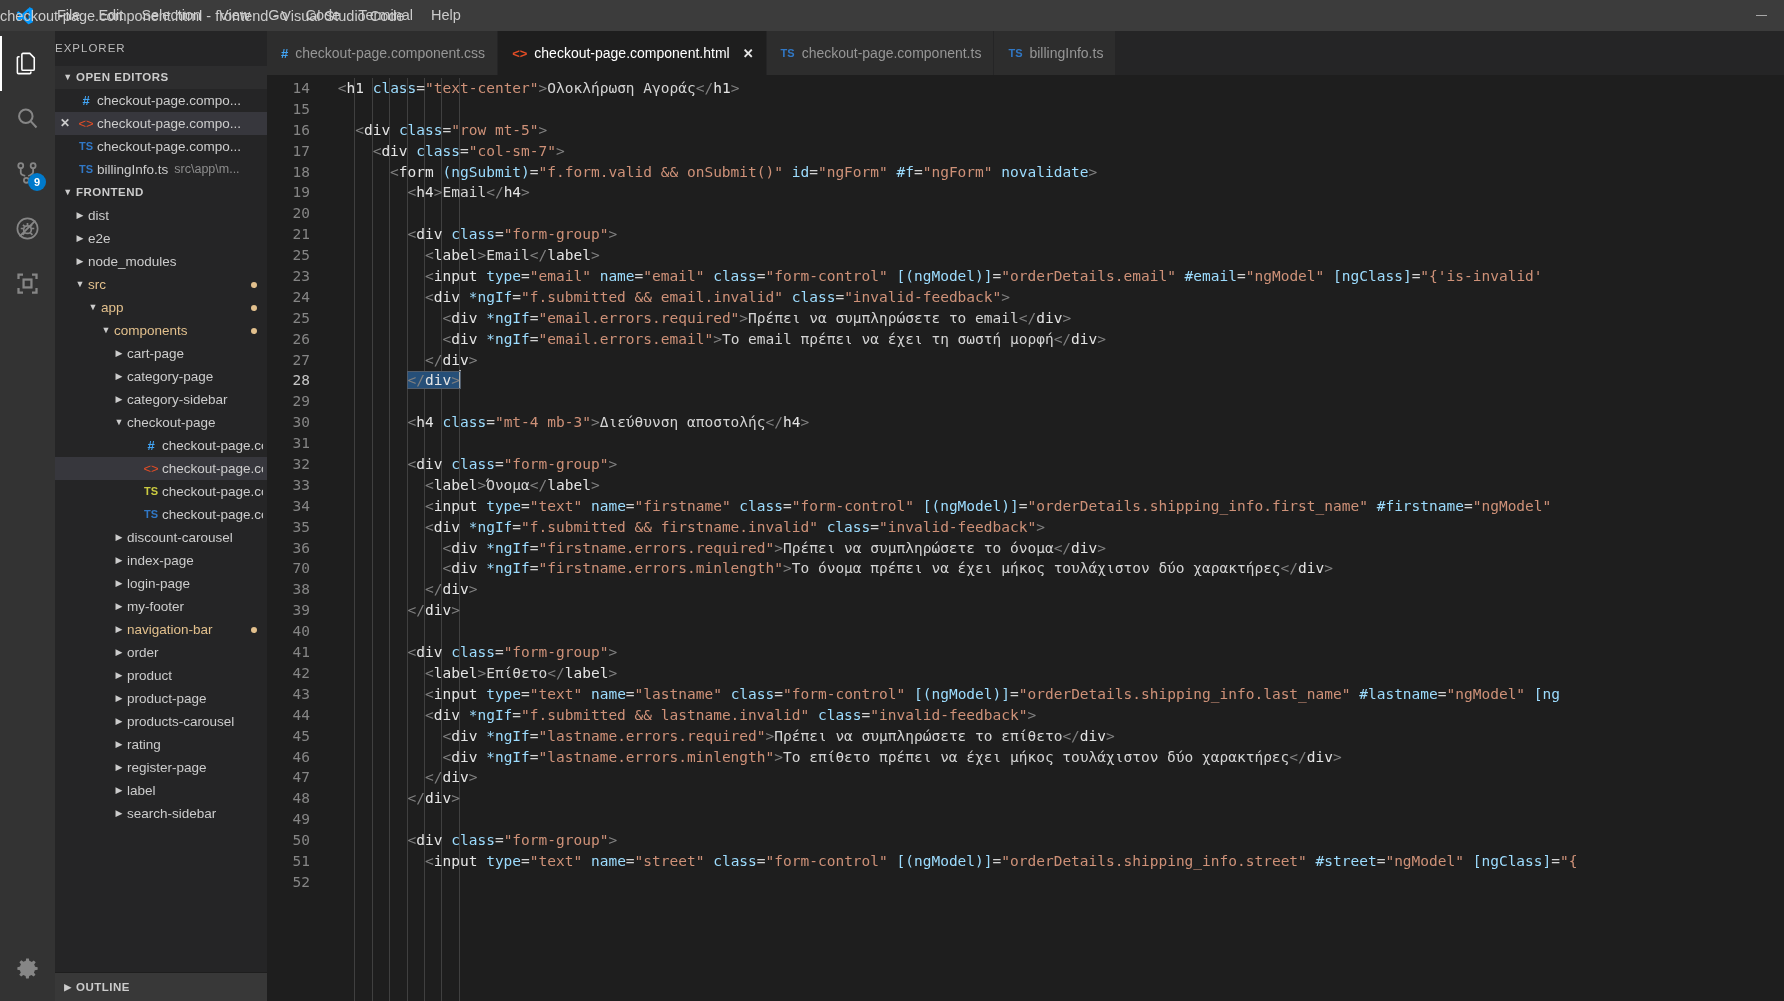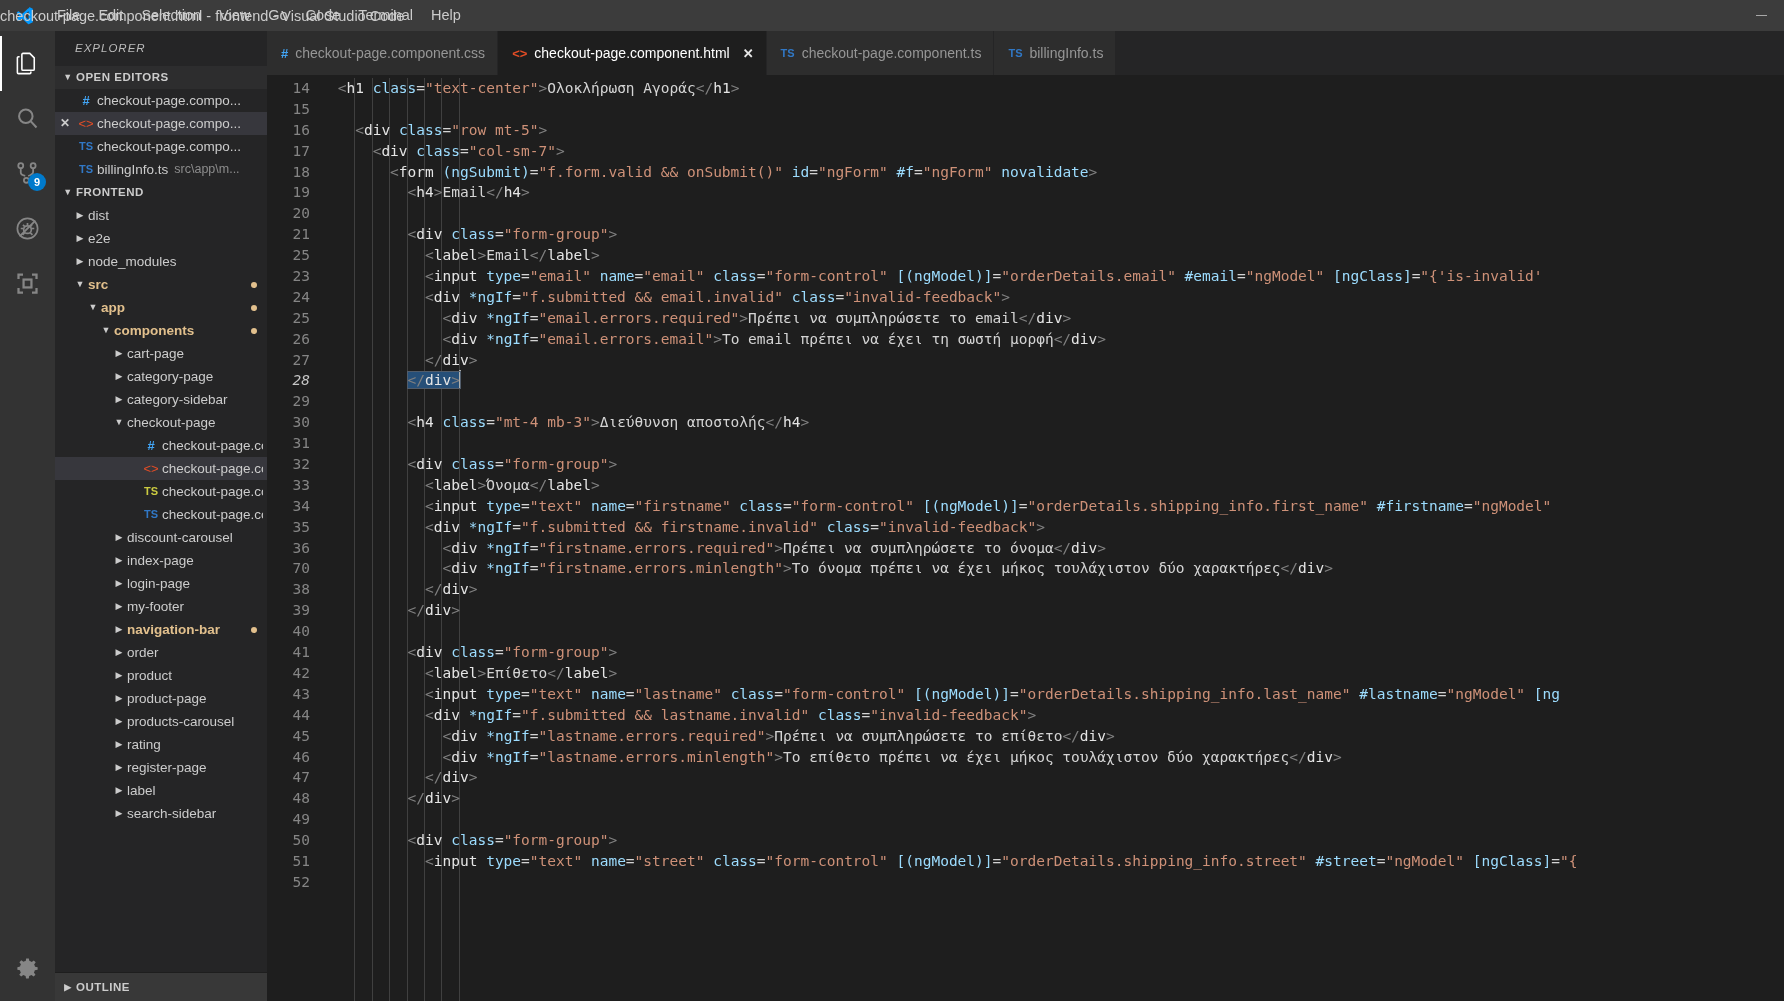--- a/index.html
+++ b/index.html
@@ -58,22 +58,22 @@
   }
   .act-spacer { flex: 1; }
 
   
   .sidebar {
     width: 212px; min-width: 212px; background: #252526;
     display: flex; flex-direction: column; color: #cccccc;
     font-size: 13.5px; position: relative;
   }
   .sidebar-title {
-    height: 35px; line-height: 35px; padding-left: 20px;
-    font-size: 11.5px; letter-spacing: 1px; color: #bbbbbb; text-transform: uppercase; font-style: italic;
+    height: 35px; line-height: 35px; 
+    font-size: 11.5px; letter-spacing: 1px; color: #bbbbbb; text-transform: uppercase;
   }
   .section-header {
     height: 23px; line-height: 23px; display: flex; align-items: center;
     font-size: 11.5px; font-weight: bold; letter-spacing: .5px;
     color: #cccccc; padding-left: 5px; background: #252526; cursor: pointer;
   }
   .section-header.open-editors { background: #2d2d2e; }
   .twisty { width: 16px; display: inline-block; text-align: center; font-size: 9px; color: #cccccc; }
   .tree { overflow: hidden; }
   .row {
@@ -86,21 +86,21 @@
   .row .spacer-x { width: 20px; }
   .ficon { width: 22px; text-align: center; font-size: 13px; font-weight: bold; flex: none; }
   .ficon.css  { color: #42a5f5; }
   .ficon.html { color: #e44d26; font-weight: 500; }
   .ficon.ts   { color: #3178c6; font-size: 11px; }
   .ficon.ts-y { color: #cbcb41; font-size: 11px; }
   .row .lbl { overflow: hidden; text-overflow: clip; }
   .row .sub { color: #8c8c8c; font-size: 12.5px; margin-left: 6px; }
   .row .arrow { width: 16px; text-align: center; font-size: 9px; color: #cccccc; flex: none; }
   .row .dot { margin-left: auto; width: 6px; height: 6px; border-radius: 50%; background: #e2c08d; flex: none; margin-right: 6px;}
-  .folder-mod { color: #e2c08d !important; font-weight: bold; }
+  .folder-mod { color: #e2c08d !important; }
   .sidebar-bottom {
     position: absolute; bottom: 0; left: 0; right: 0;
     background: #252526; border-top: 1px solid #1e1e1e;
   }
   .outline-header {
     height: 28px; line-height: 28px; display: flex; align-items: center;
     font-size: 11.5px; font-weight: bold; letter-spacing: .5px;
     color: #cccccc; padding-left: 5px; background: #383838; cursor: pointer;
   }
 
@@ -118,21 +118,21 @@
   .tab .ticon { font-size: 13px; font-weight: bold; }
   .tab .tclose { margin-left: 6px; font-size: 13px; color: #e8e8e8; font-weight: bold; }
 
   
   .code-wrap { flex: 1; display: flex; min-height: 0; overflow: hidden; position: relative; font-family: "DejaVu Sans Mono", monospace; }
   .gutter {
     width: 62px; min-width: 62px; text-align: right; padding-top: 3px;
     color: #858585; font-size: 14.5px; user-select: none; background: #1e1e1e;
   }
   .gline { height: 20.9px; line-height: 20.9px; padding-right: 19px; white-space: nowrap; }
-  .gline.cur { color: #c6c6c6; font-style: italic; }
+  .gline.cur { color: #c6c6c6; }
   .code-content { flex: 1; padding-top: 3px; position: relative; overflow: hidden; }
   .cline {
     height: 20.9px; line-height: 20.9px; font-size: 14.5px;
     white-space: pre; color: #d4d4d4; position: relative;
   }
   .cline.cur-line { }
 
   
   .ig { position: absolute; top: 3px; bottom: 0; width: 1px; background: #404040; }
 

